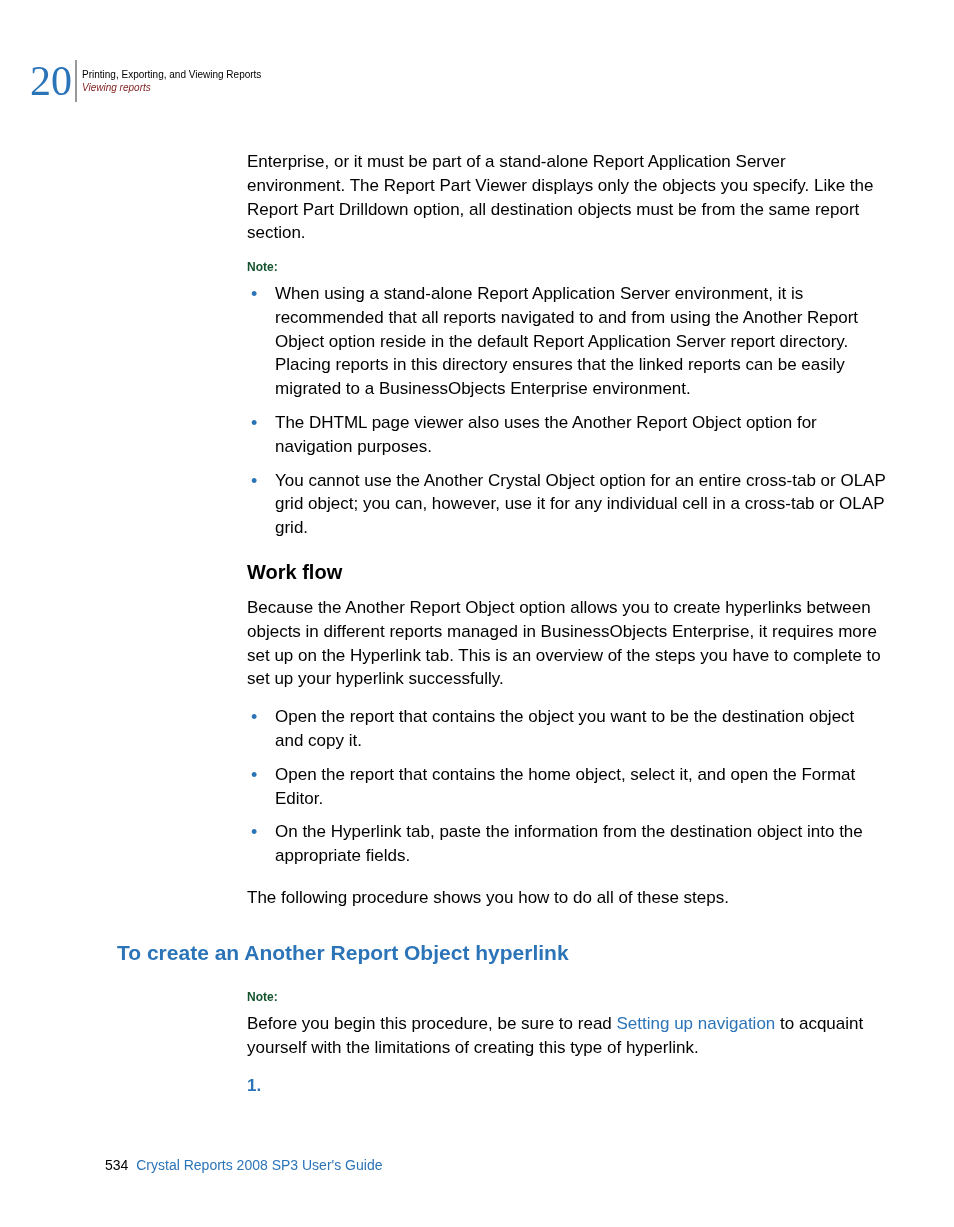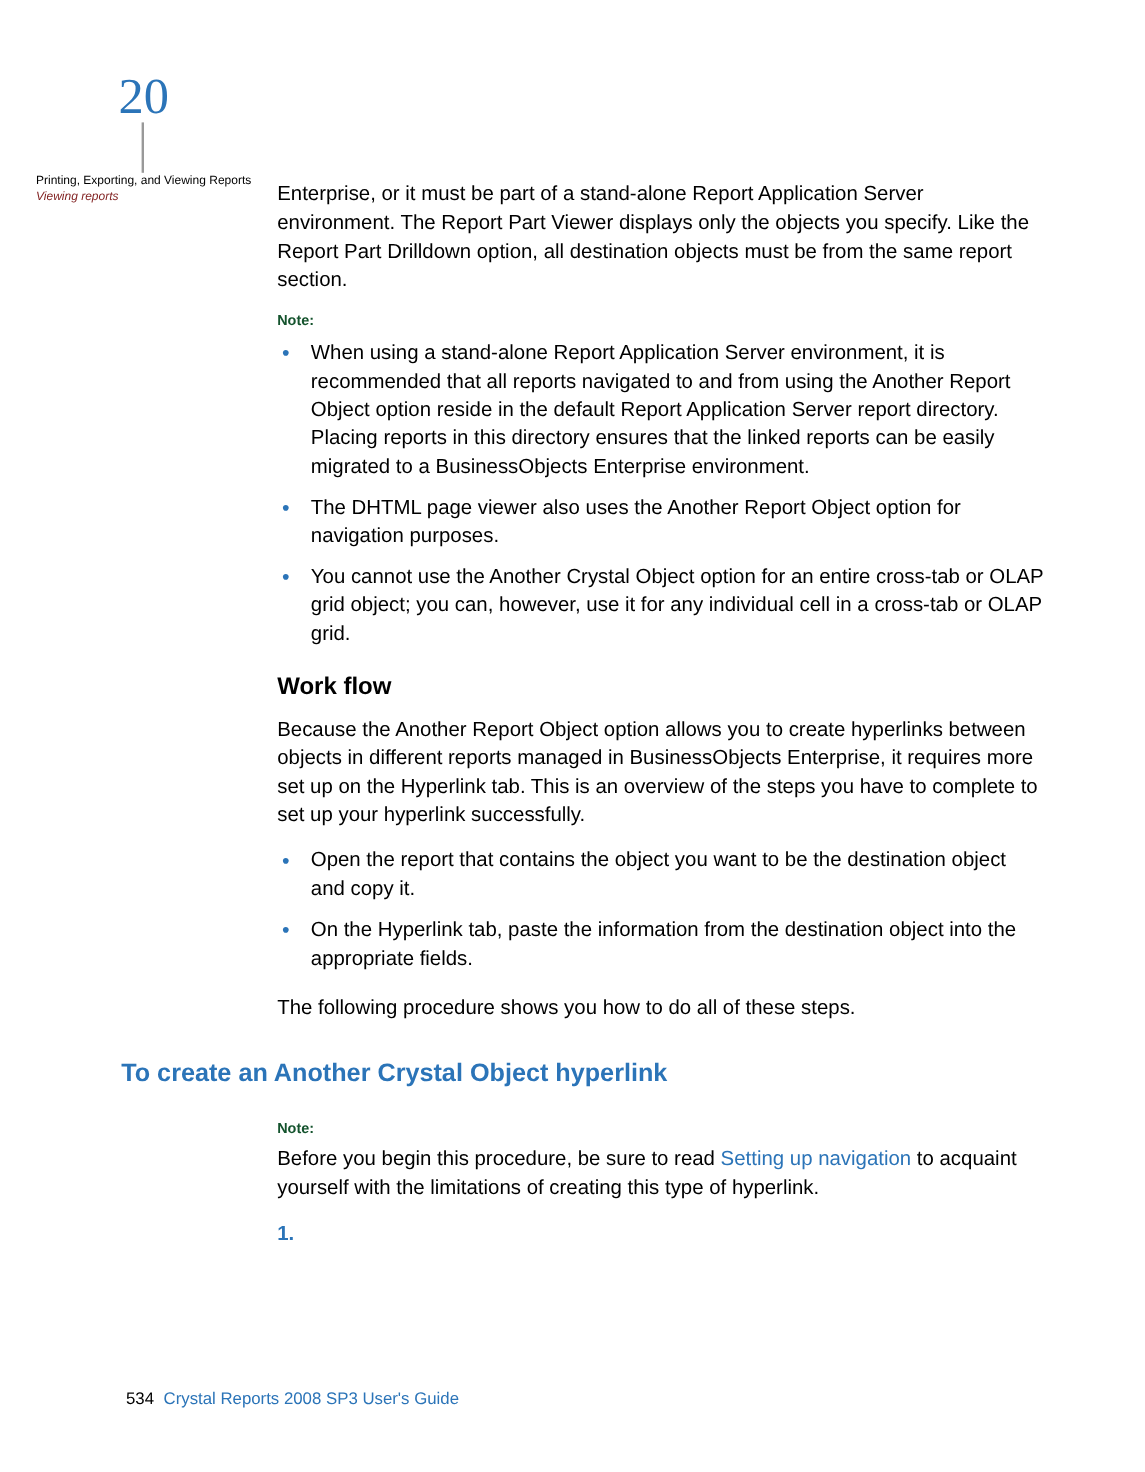--- a/index.html
+++ b/index.html
@@ -1,15 +1,15 @@
 <!DOCTYPE html>
 <html><head>
 <meta charset="utf-8">
 <style>
-  * { box-sizing: border-box; margin: 0; padding: 0; flex-direction: column; }
+  * { box-sizing: border-box; margin: 0; padding: 0; }
   body {
     font-family: Arial, Helvetica, sans-serif;
     background: #ffffff;
     width: 954px;
     height: 1227px;
     position: relative;
     color: #000;
   }
   .header {
     position: absolute;
@@ -33,21 +33,21 @@
   }
   .header-text {
     font-size: 10px;
     line-height: 1.35;
   }
   .header-title { color: #000; }
   .header-subtitle { font-style: italic; color: #7f1d1d; }
   .content {
     position: absolute;
     top: 150px;
-    left: 231px;
+    left: 247px;
     width: 640px;
     font-size: 17px;
     line-height: 1.4;
   }
   .para { margin-bottom: 14px; }
   .note-label {
     color: #14532d;
     font-weight: bold;
     margin-bottom: 6px;
     font-size: 12px;
@@ -131,26 +131,27 @@
     <li>The DHTML page viewer also uses the Another Report Object option for navigation purposes.</li>
     <li>You cannot use the Another Crystal Object option for an entire cross-tab or OLAP grid object; you can, however, use it for any individual cell in a cross-tab or OLAP grid.</li>
   </ul>
 
   <p class="subhead-bold">Work flow</p>
 
   <p class="para">Because the Another Report Object option allows you to create hyperlinks between objects in different reports managed in BusinessObjects Enterprise, it requires more set up on the Hyperlink tab. This is an overview of the steps you have to complete to set up your hyperlink successfully.</p>
 
   <ul class="bullets">
     <li>Open the report that contains the object you want to be the destination object and copy it.</li>
+    <li>Open the report that contains the home object, select it, and open the Format Editor.</li>
     <li>On the Hyperlink tab, paste the information from the destination object into the appropriate fields.</li>
   </ul>
 
   <p class="para">The following procedure shows you how to do all of these steps.</p>
 
-  <h2 class="section-heading">To create an Another Crystal Object hyperlink</h2>
+  <h2 class="section-heading">To create an Another Report Object hyperlink</h2>
 
   <p class="note-label">Note:</p>
 
   <p class="para">
     <span>Before you begin this procedure, be sure to read </span><a class="link-text">Setting up navigation</a><span> to acquaint yourself with the limitations of creating this type of hyperlink.</span>
   </p>
 
   <ol class="numlist">
     <li>
       <span class="numlist-marker">1.</span>

